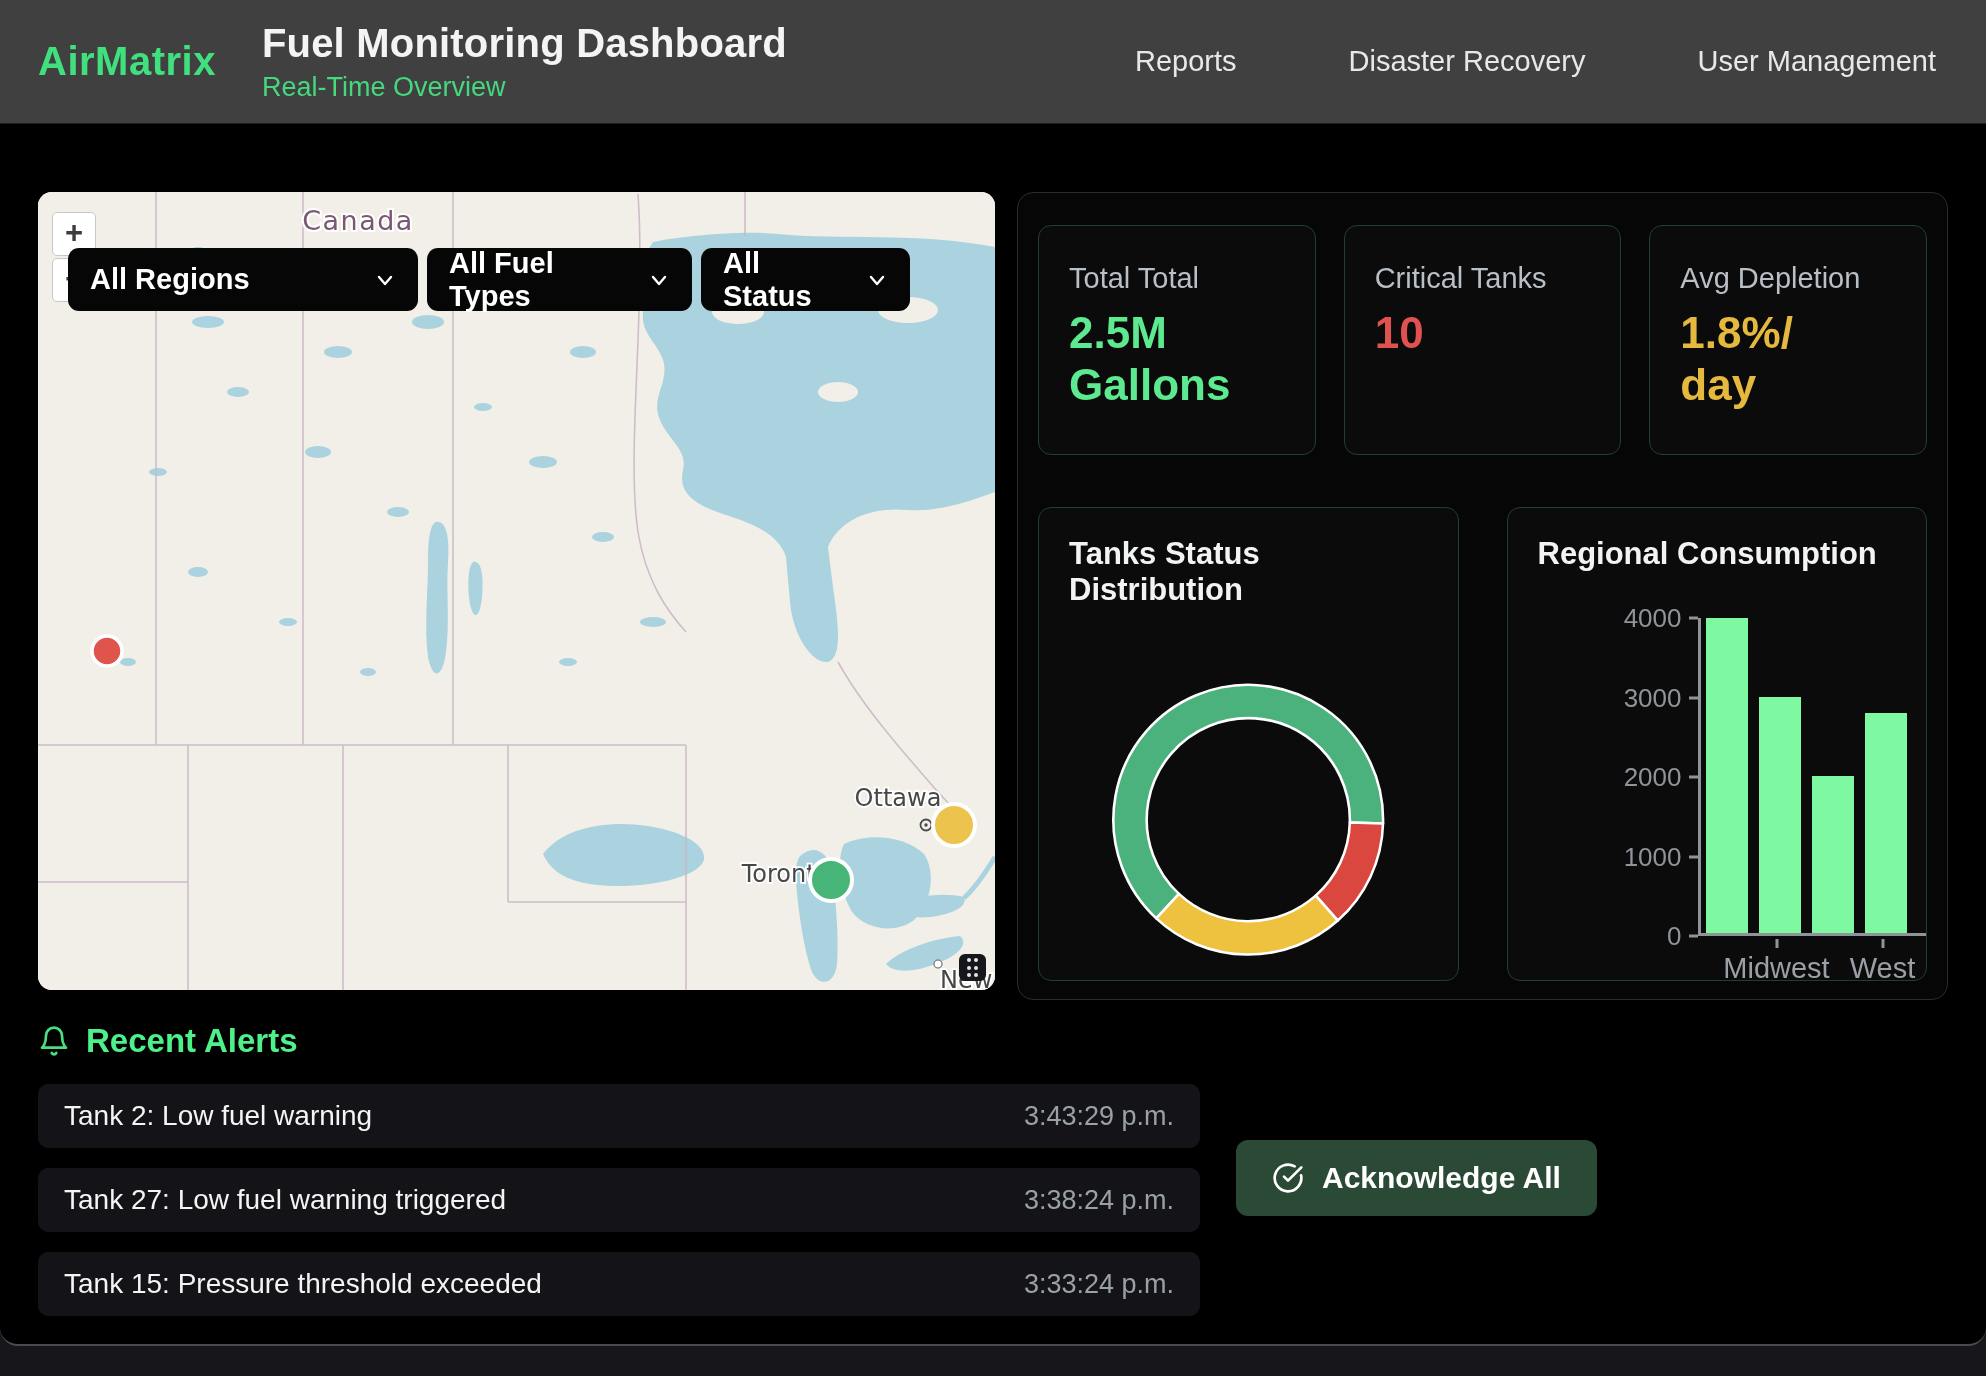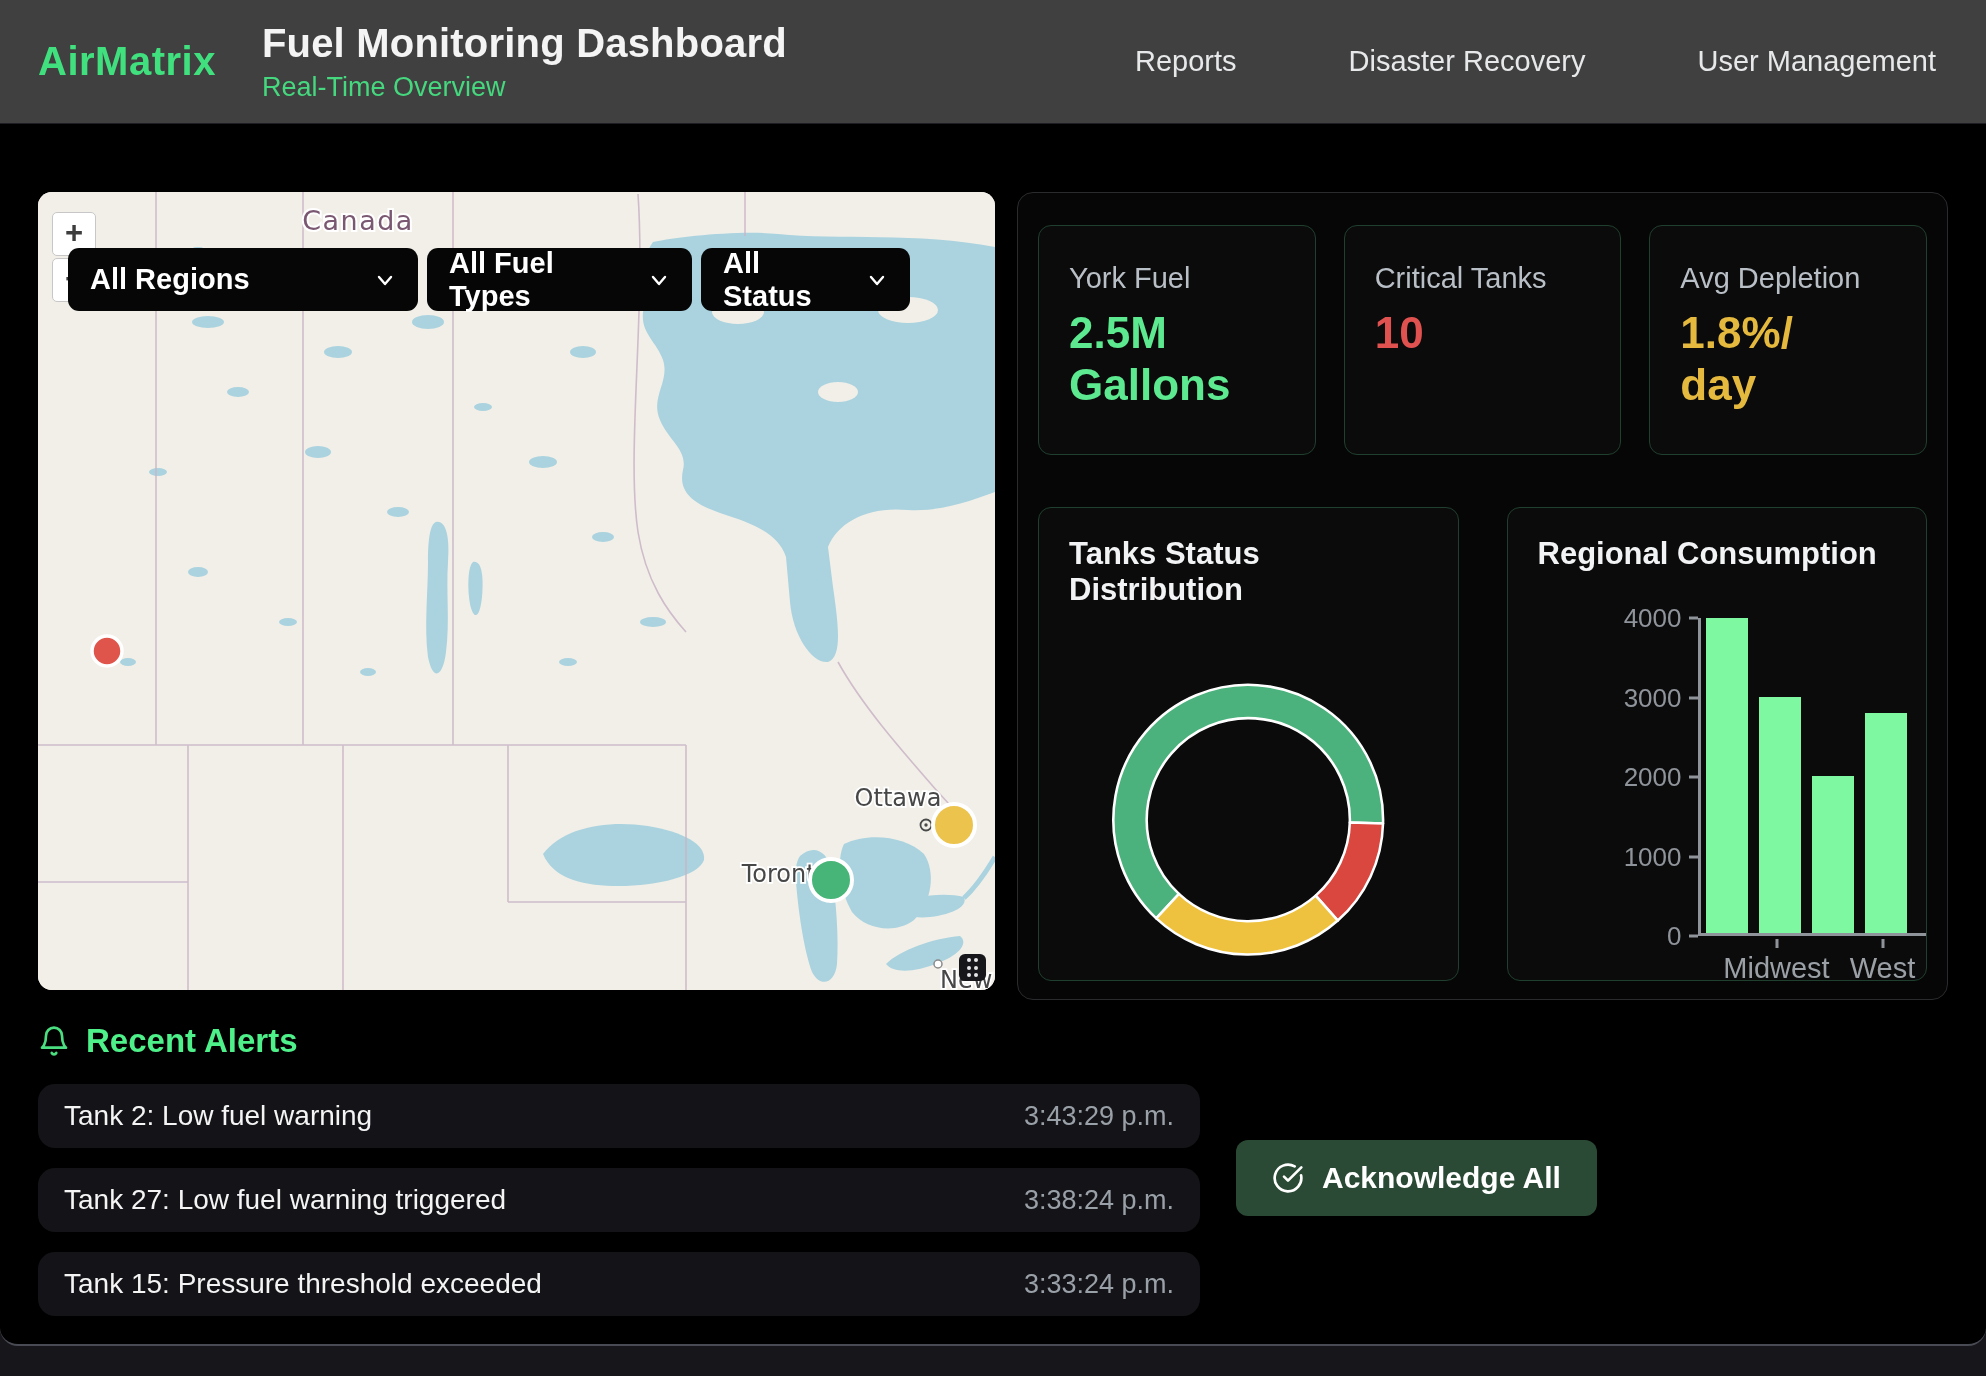--- a/index.html
+++ b/index.html
@@ -65,21 +65,21 @@
   .xticks { position:absolute; left:160px; top:318px; width:228px; height:60px; }
   .xt-dash { position:absolute; top:3px; width:3px; height:9px; background:#8f949b; transform:translateX(-50%); }
   .xt-label { position:absolute; top:16px; transform:translateX(-50%); color:#9aa0a6; font-size:29px; }
 
   
   .alerts { padding:22px 38px 0 38px; }
   .alerts-header { display:flex; align-items:center; gap:16px; }
   .alerts-header .t { color:#4ef08a; font-size:33px; font-weight:bold; }
   .alerts-body { display:flex; margin-top:24px; }
   .alerts-list { width:1162px; display:flex; flex-direction:column; gap:20px; }
-  .alert-row { height:64px; background:#141418; border-radius:17px; display:flex; align-items:center;
+  .alert-row { height:64px; background:#141418; border-radius:10px; display:flex; align-items:center;
                justify-content:space-between; padding:0 26px; }
   .alert-msg { color:#f4f4f5; font-size:28px; }
   .alert-time { color:#9aa0a8; font-size:27px; }
   .actions { margin-left:36px; margin-top:56px; display:flex; gap:20px; align-items:flex-start; }
   .btn { height:76px; border-radius:12px; display:flex; align-items:center; gap:18px; padding:0 36px;
          font-size:30px; font-weight:bold; border:none; cursor:pointer; font-family:inherit; }
   .btn-ack { background:#2b4a35; color:#fff; }
   .btn-gen { background:#7ff9a3; color:#0c0c0c; }
 
   
@@ -216,21 +216,21 @@
           <span></span>
           <span></span>
           <span></span>
           <span></span>
       </div>
     </section>
 
     <section class="right-panel">
       <div class="stats-row">
         <div class="stat-card">
-          <div class="stat-label">York Fuel</div>
+          <div class="stat-label">Total Total</div>
           <div class="stat-value" style="color: rgb(92, 233, 143);">2.5M Gallons</div>
         </div>
         <div class="stat-card">
           <div class="stat-label">Critical Tanks</div>
           <div class="stat-value" style="color: rgb(224, 82, 80);">10</div>
         </div>
         <div class="stat-card">
           <div class="stat-label">Avg Depletion</div>
           <div class="stat-value" style="color: rgb(229, 185, 62);">1.8%/ day</div>
         </div>

